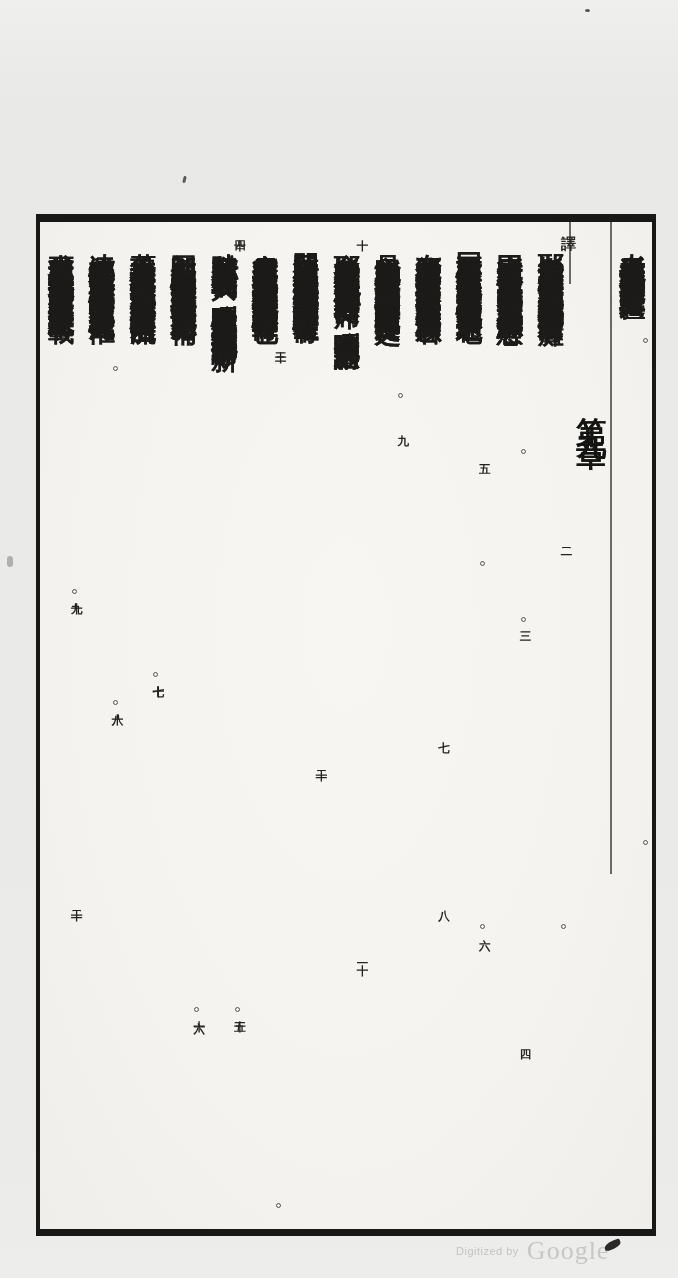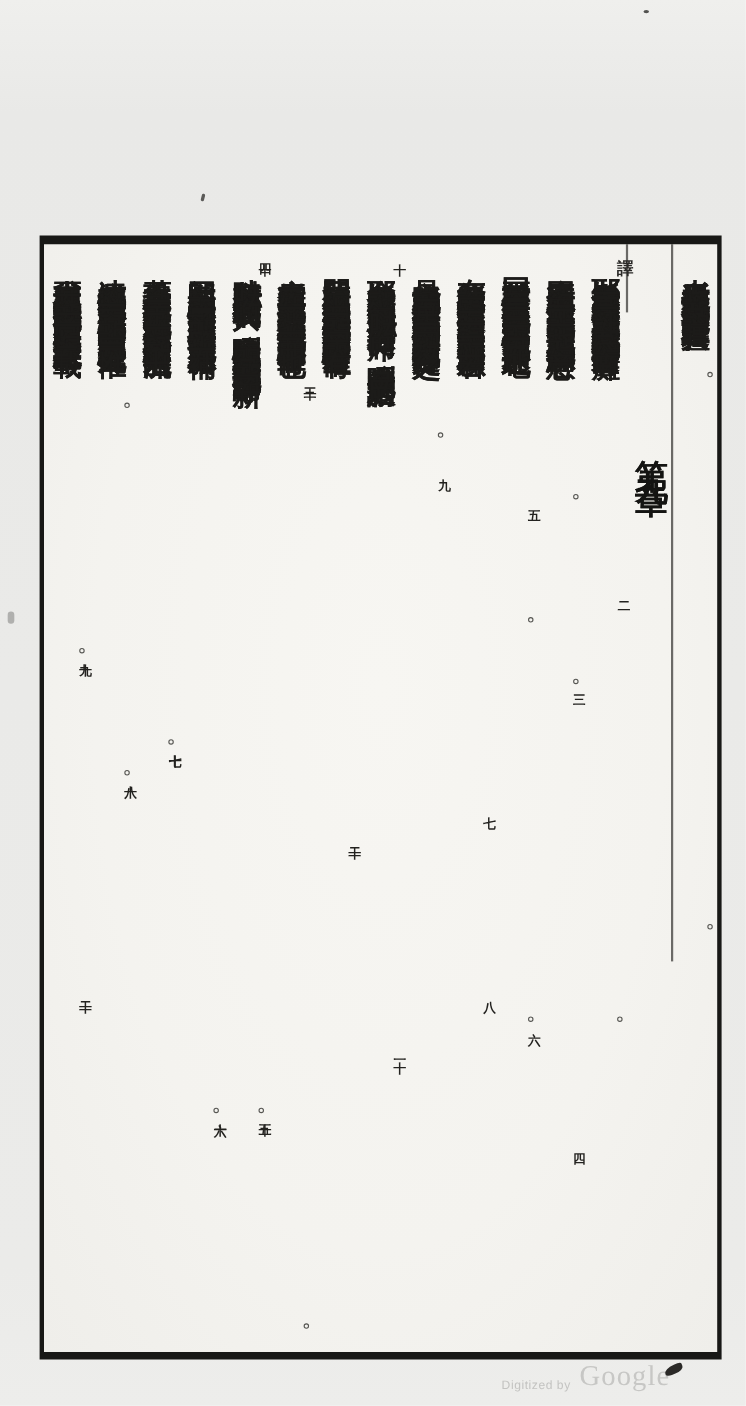--- a/index.html
+++ b/index.html
@@ -36,21 +36,21 @@
   .rule{position:absolute;width:1.5px;background:#3c3b38;opacity:.75;}
   .rule-a{left:570px;top:0;height:652px;}
   .rule-b{left:529px;top:0;height:62px;}
   .header-mark{
     position:absolute;left:521px;top:13px;width:20px;
     font-size:15px;font-weight:bold;color:#2a2927;
     filter:blur(.4px);letter-spacing:0;
   }
   .watermark{
     position:absolute;left:456px;top:1236px;width:210px;
-    display:flex;align-items:flex-end;gap:8px;
+    display:flex;align-items:center;gap:8px;
     color:#bdbdbb;pointer-events:none;
   }
   .watermark .prefix{
     font-family:"Liberation Sans","DejaVu Sans",sans-serif;
     font-size:11px;color:#c3c3c1;letter-spacing:.5px;
   }
   .watermark .brand{
     font-family:"Liberation Serif","DejaVu Serif",serif;
     font-size:26px;color:#c7c7c5;letter-spacing:1px;
   }

